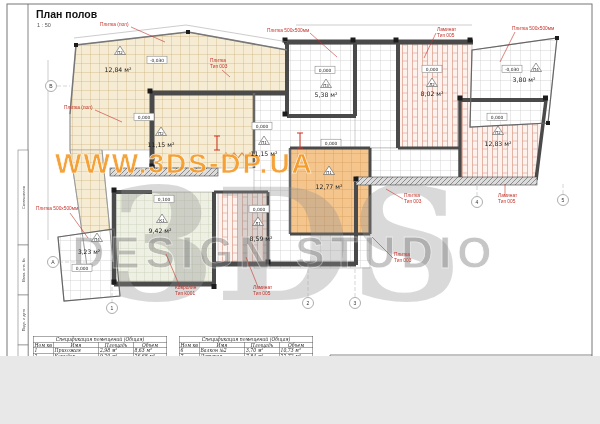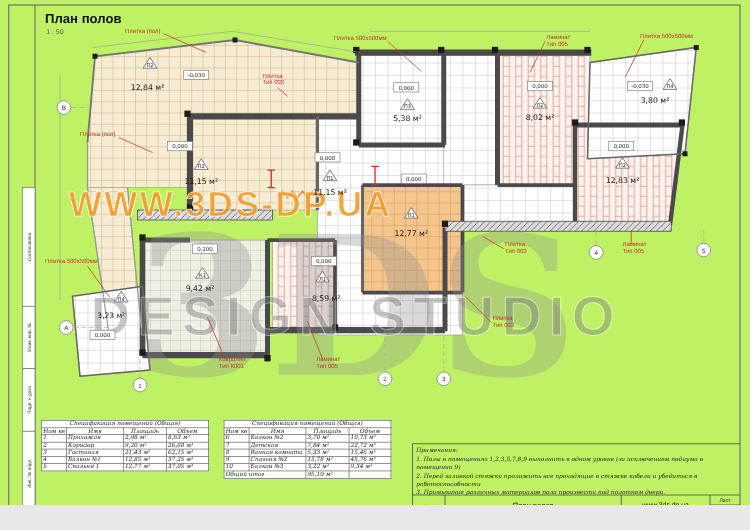--- a/index.html
+++ b/index.html
@@ -1,16 +1,16 @@
 <!DOCTYPE html>
 <html><head>
 <meta charset="utf-8">
 <style>
   html,body{margin:0;padding:0;background:#e8e8e8;}
-  .page{position:relative;width:600px;height:404px;background:#bef264;overflow:hidden;
+  .page{position:relative;width:600px;height:356px;background:#ffffff;overflow:hidden;
         font-family:"Liberation Sans",sans-serif;}
   .page svg{position:absolute;left:0;top:0;}
   .ovl{position:absolute;transform:scale(.5);transform-origin:0 0;color:#222;}
   .spec table{border-collapse:collapse;background:#fff;}
   .spec td,.spec th{border:1px solid #555;font:italic 9.2px "DejaVu Serif",serif;
         padding:0 2px;white-space:nowrap;line-height:1.15;font-weight:normal;}
   .spec .ttl{text-align:center;font-style:italic;}
   .spec .num{width:16px;text-align:left;}
   .spec .nm{width:86px;}
   .spec .ar{width:64px;}

